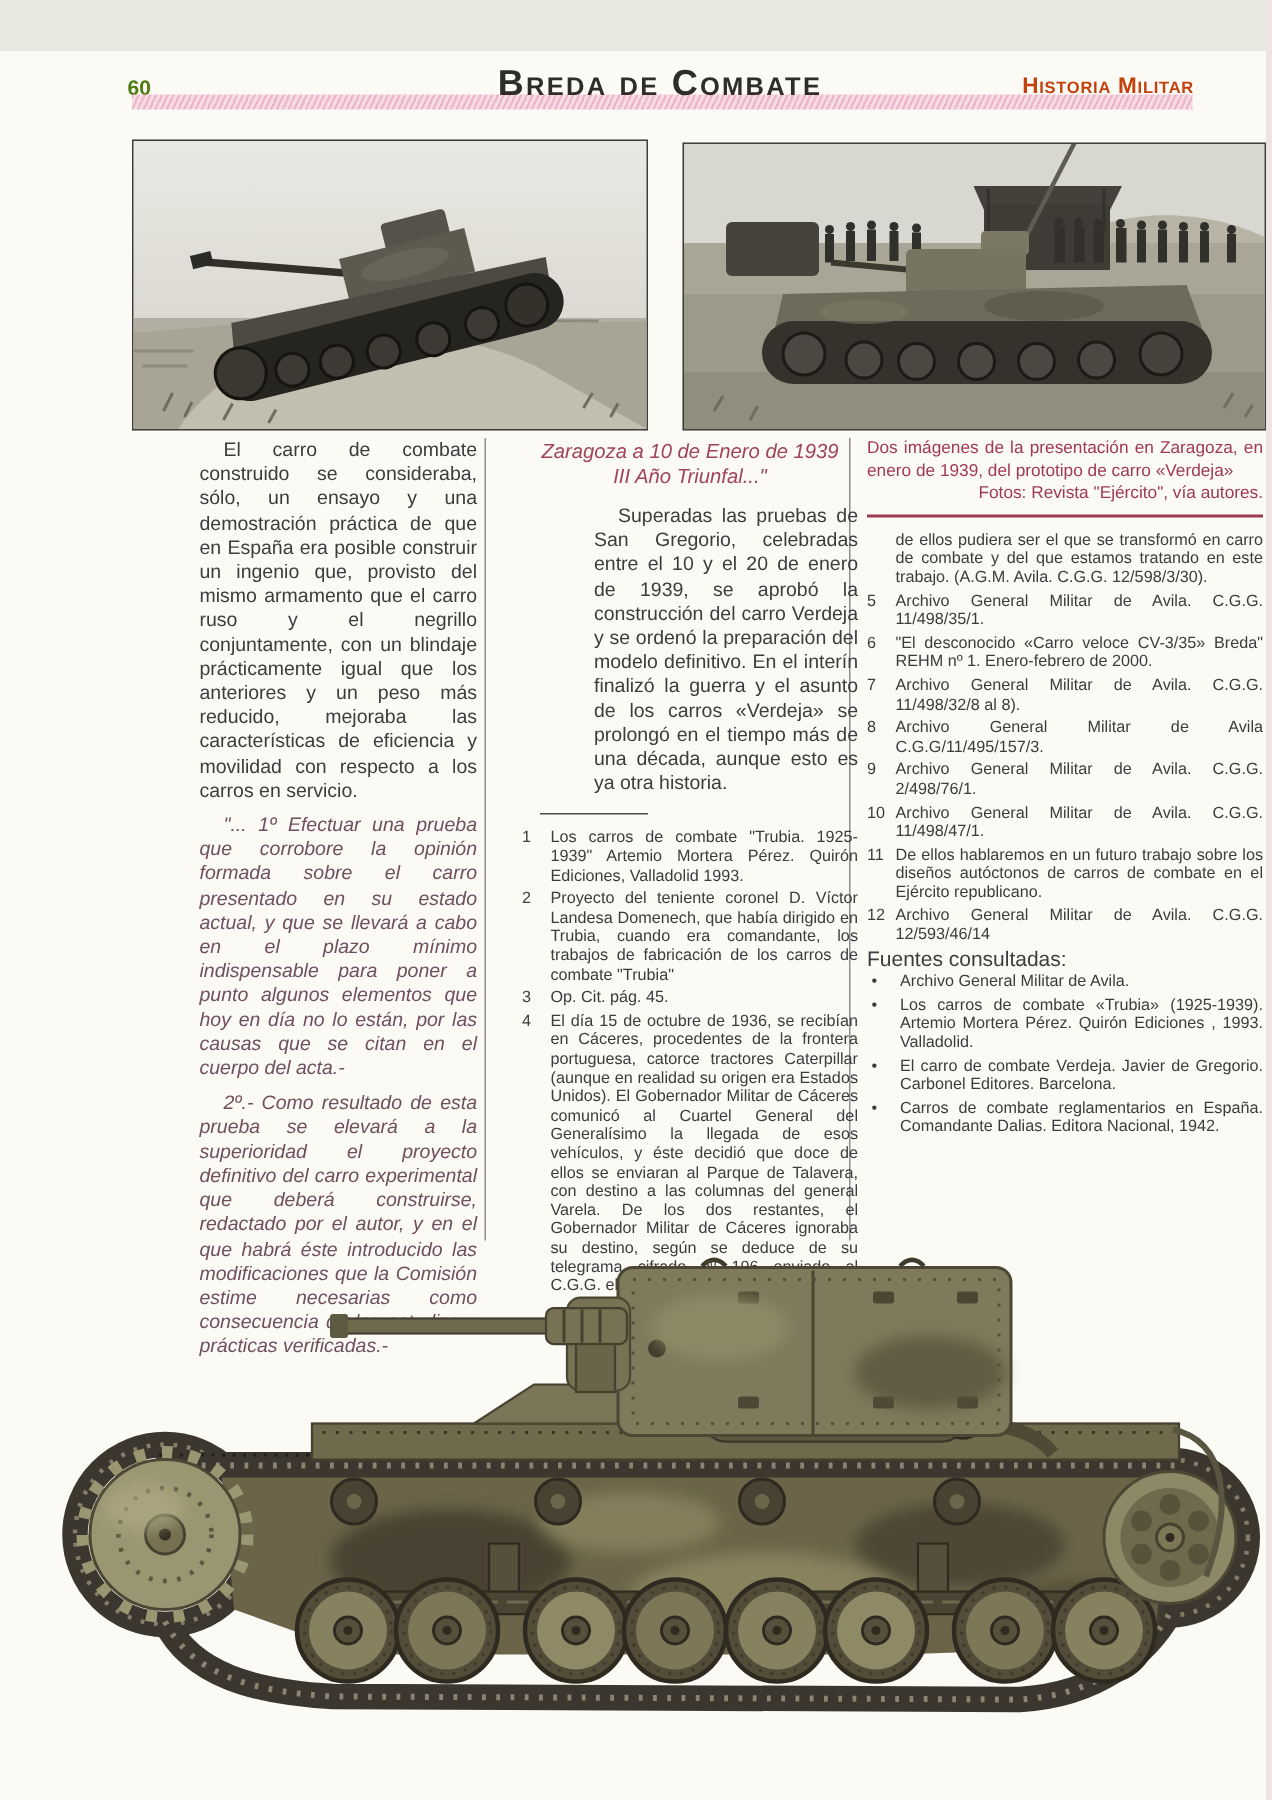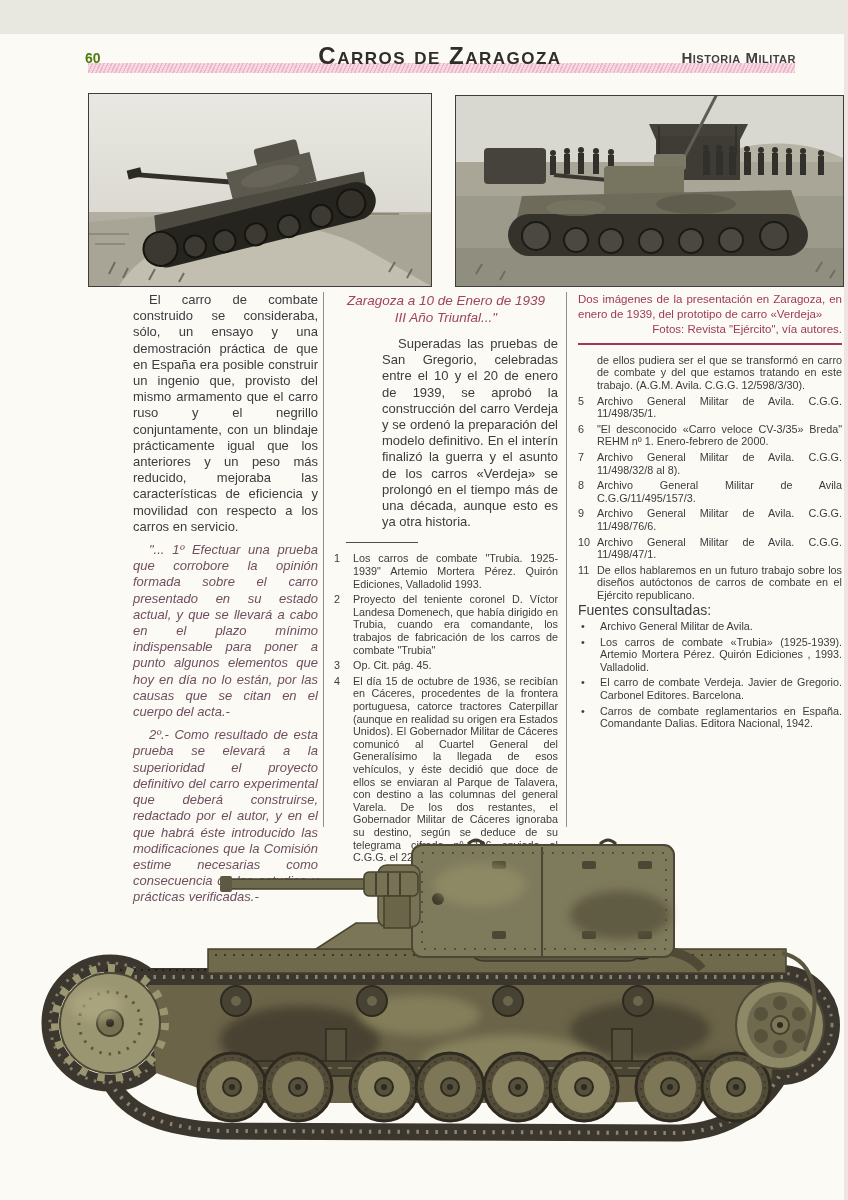--- a/index.html
+++ b/index.html
@@ -10,32 +10,32 @@
   .top-strip{position:absolute;left:0;top:0;width:848px;height:34px;background:#e9e8e0;}
   .right-edge{position:absolute;right:0;top:0;width:4px;height:1200px;background:#f0e4e2;}
 
   
   .page-num{position:absolute;left:85px;top:50px;font-size:14px;font-weight:bold;color:#4d7c0f;}
   .band{position:absolute;left:88px;top:63px;width:707px;height:10px;
     background:repeating-linear-gradient(115deg,#ecb7c8 0 1.5px,#f6dbe4 1.5px 3.5px);}
   .title{position:absolute;left:140px;top:42px;width:600px;text-align:center;
     font-variant:small-caps;font-weight:bold;font-size:24px;letter-spacing:1.5px;color:#2e2d2a;}
   .brand{position:absolute;left:676px;top:49px;width:120px;text-align:right;
-    font-variant:small-caps;font-weight:bold;font-size:15px;letter-spacing:.5px;color:#404040;}
+    font-variant:small-caps;font-weight:bold;font-size:15px;letter-spacing:.5px;color:#c2410c;}
 
   
   .photo{position:absolute;border:1px solid #3e3d39;background:#dcdbd4;overflow:hidden;}
   .photo.left{left:88px;top:93px;width:342px;height:192px;}
   .photo.right{left:455px;top:95px;width:387px;height:190px;}
   .photo svg{display:block;}
 
   
   .col{position:absolute;top:292px;}
   .col1{left:85px;width:233px;}
-  .col2{left:334px;width:224px;}
+  .col2{left:348px;width:224px;}
   .col3{left:578px;width:264px;}
   .colsep{position:absolute;top:292px;width:1px;height:535px;background:#8f8f8d;}
   .sep1{left:323px;} .sep2{left:566px;}
 
   .bt{font-size:13px;line-height:16.2px;text-align:justify;margin:0 0 7px 0;
       hyphens:auto;-webkit-hyphens:auto;}
   .ind{text-indent:16px;margin-left:48px;}
   .quote{font-style:italic;color:#6f4f5e;}
 
   .c2head{font-style:italic;color:#a04458;font-size:13.5px;line-height:17px;
@@ -59,21 +59,21 @@
   .tank{position:absolute;left:40px;top:835px;width:810px;height:330px;}
 </style>
 </head>
 <body>
 
 <div class="top-strip"></div>
 <div class="right-edge"></div>
 
 <div class="page-num">60</div>
 <div class="band"></div>
-<div class="title">Carros de Zaragoza</div>
+<div class="title">Breda de Combate</div>
 <div class="brand">Historia Militar</div>
 
 <div class="photo left">
   <svg width="342" height="192" viewBox="0 0 342 192">
     <defs>
       <linearGradient id="sky1" x1="0" y1="0" x2="0" y2="1">
         <stop offset="0" stop-color="#e9e8e2"></stop>
           <stop offset="1" stop-color="#d3d1c7"></stop>
       </linearGradient>
     </defs>
@@ -246,29 +246,33 @@
   <div class="fn">
     <span class="fn-n">7</span>
     <span class="fn-t">Archivo General Militar de Avila. C.G.G. 11/498/32/8 al 8).</span>
   </div>
   <div class="fn">
     <span class="fn-n">8</span>
     <span class="fn-t">Archivo General Militar de Avila C.G.G/11/495/157/3.</span>
   </div>
   <div class="fn">
     <span class="fn-n">9</span>
-    <span class="fn-t">Archivo General Militar de Avila. C.G.G. 11/498/76/6.</span>
+    <span class="fn-t">Archivo General Militar de Avila. C.G.G. 2/498/76/1.</span>
   </div>
   <div class="fn">
     <span class="fn-n">10</span>
     <span class="fn-t">Archivo General Militar de Avila. C.G.G. 11/498/47/1.</span>
   </div>
   <div class="fn">
     <span class="fn-n">11</span>
     <span class="fn-t">De ellos hablaremos en un futuro trabajo sobre los diseños autóctonos de carros de combate en el Ejército republicano.</span>
+  </div>
+  <div class="fn">
+    <span class="fn-n">12</span>
+    <span class="fn-t">Archivo General Militar de Avila. C.G.G. 12/593/46/14</span>
   </div>
   <div class="src-title">Fuentes consultadas:</div>
   <div class="src">
     <span class="src-b">•</span>
     <span class="src-t">Archivo General Militar de Avila.</span>
   </div>
   <div class="src">
     <span class="src-b">•</span>
     <span class="src-t">Los carros de combate «Trubia» (1925-1939). Artemio Mortera Pérez. Quirón Ediciones , 1993. Valladolid.</span>
   </div>

